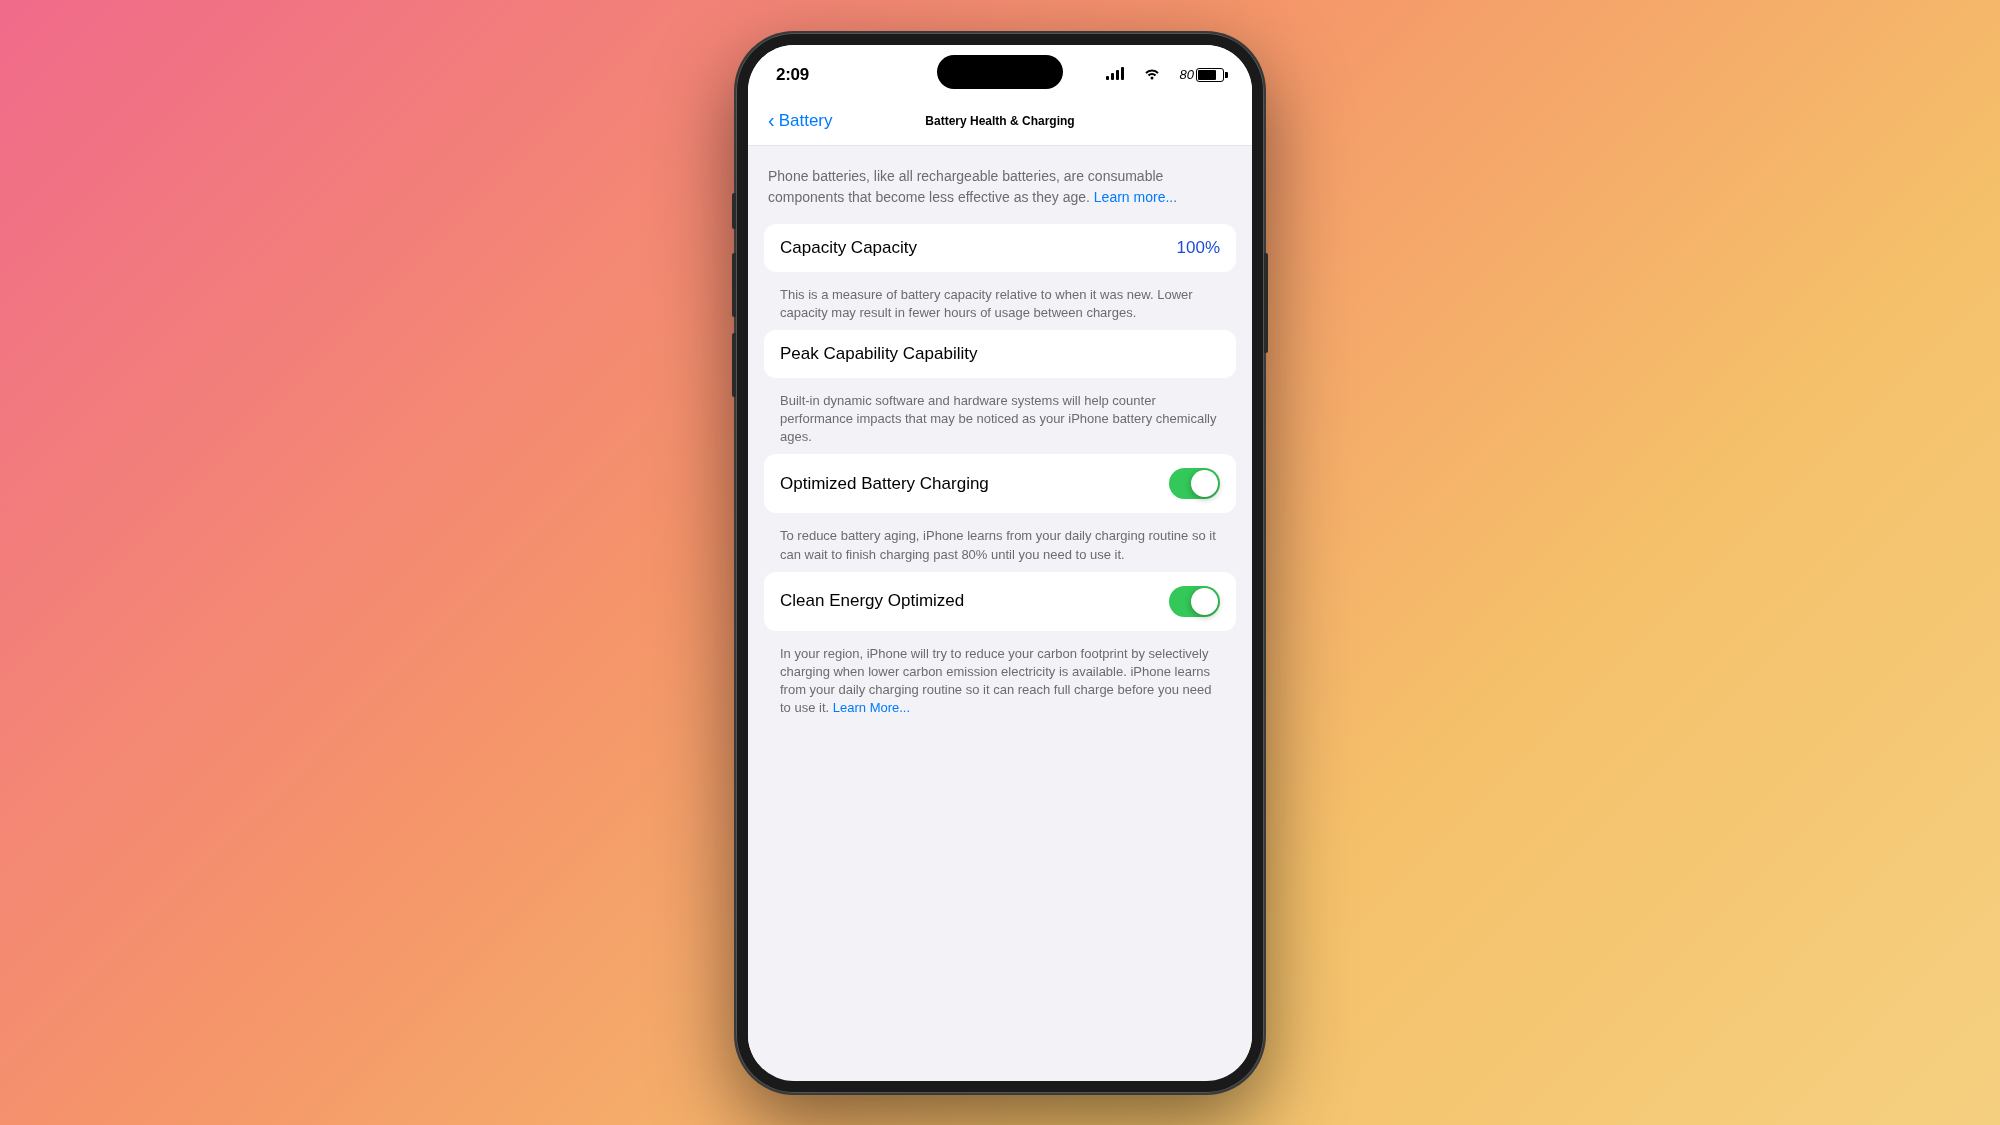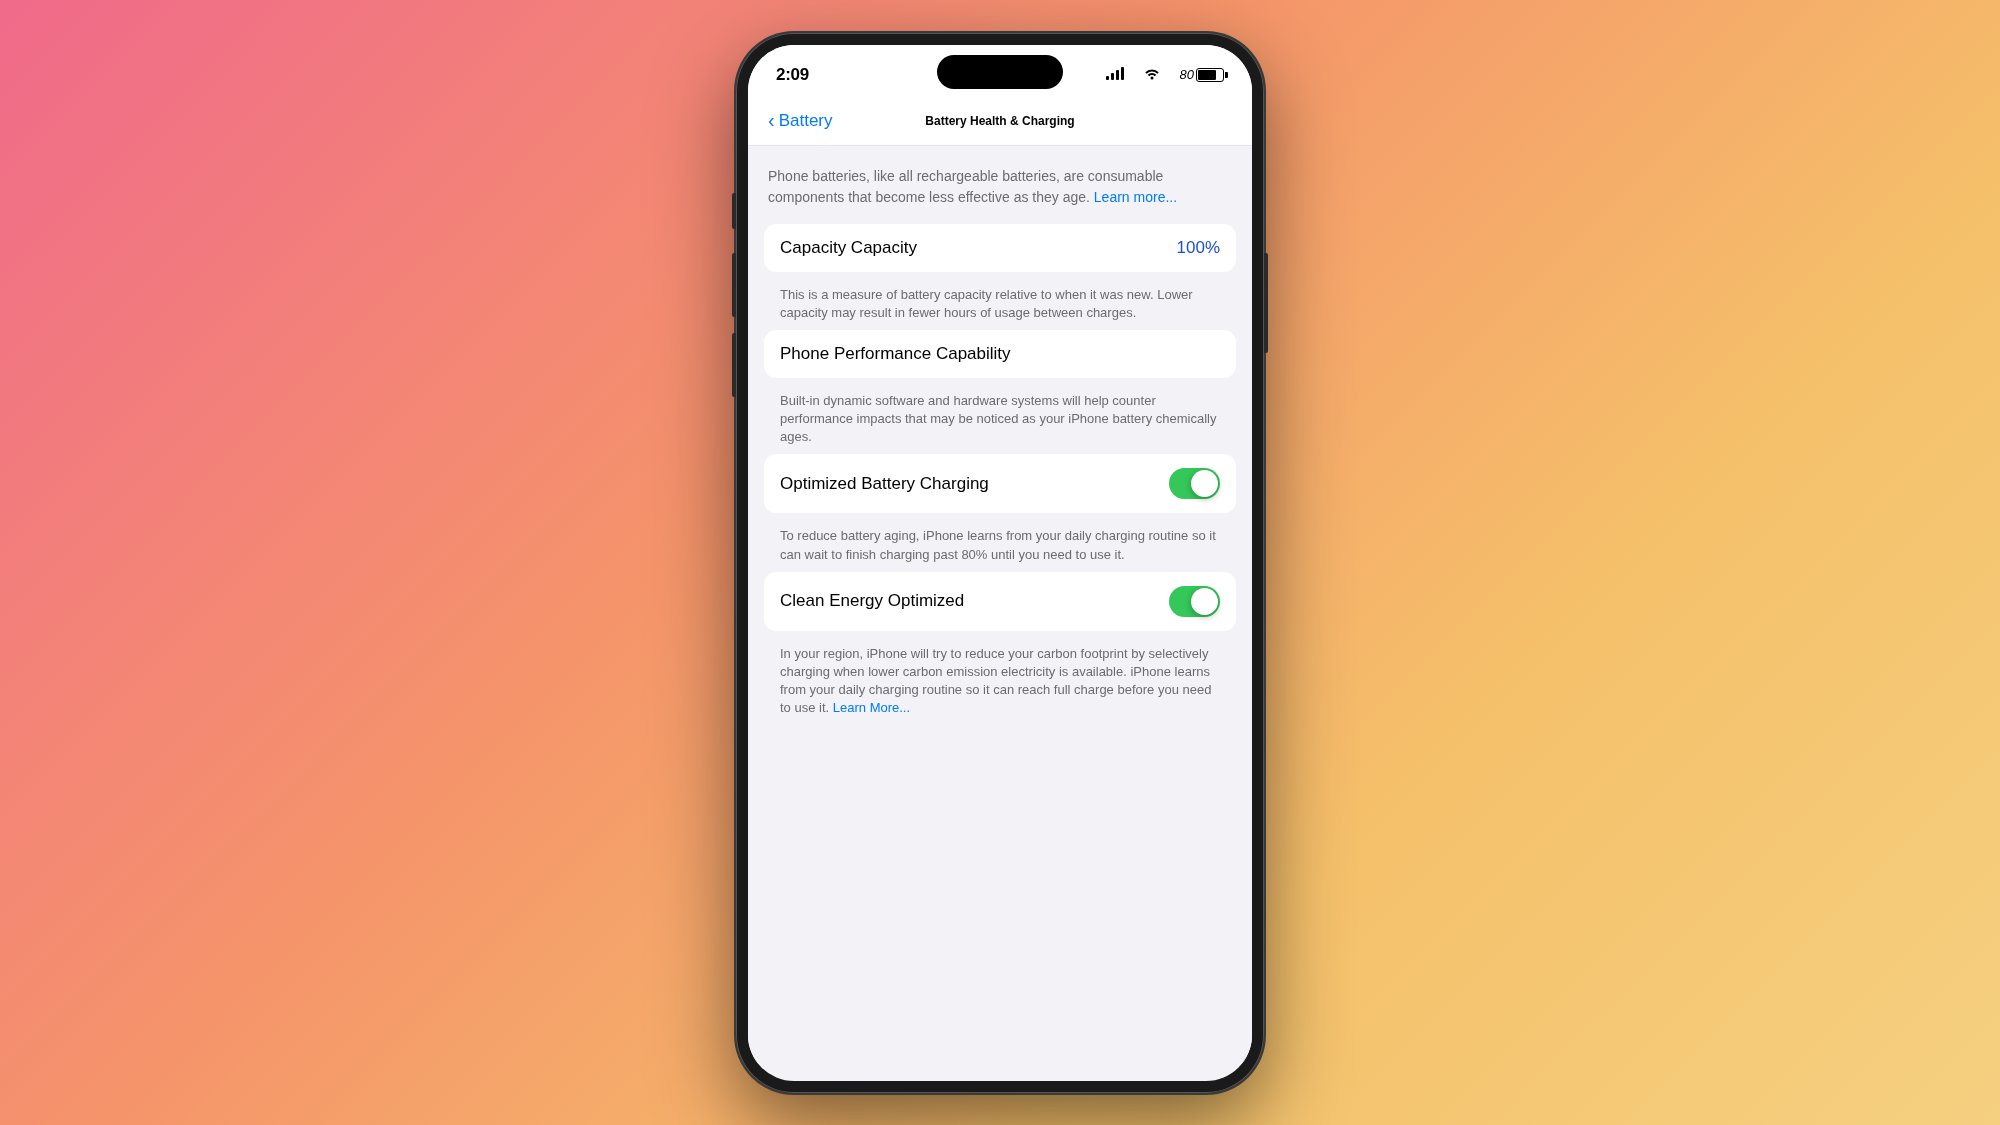--- a/index.html
+++ b/index.html
@@ -353,21 +353,21 @@
       <div class="card">
         <div class="card-row">
           <span class="card-label">Capacity Capacity</span>
           <span class="card-value">100%</span>
         </div>
       </div>
       <p class="section-header-text">This is a measure of battery capacity relative to when it was new. Lower capacity may result in fewer hours of usage between charges.</p>
 
       <div class="card">
         <div class="card-row">
-          <span class="card-label">Phone Performance Capability</span>
+          <span class="card-label">Peak Capability Capability</span>
         </div>
       </div>
       <p class="section-header-text">Built-in dynamic software and hardware systems will help counter performance impacts that may be noticed as your iPhone battery chemically ages.</p>
 
       <div class="card">
         <div class="card-row">
           <span class="card-label">Optimized Battery Charging</span>
           <div class="toggle on">
             <div class="toggle-thumb"></div>
           </div>

